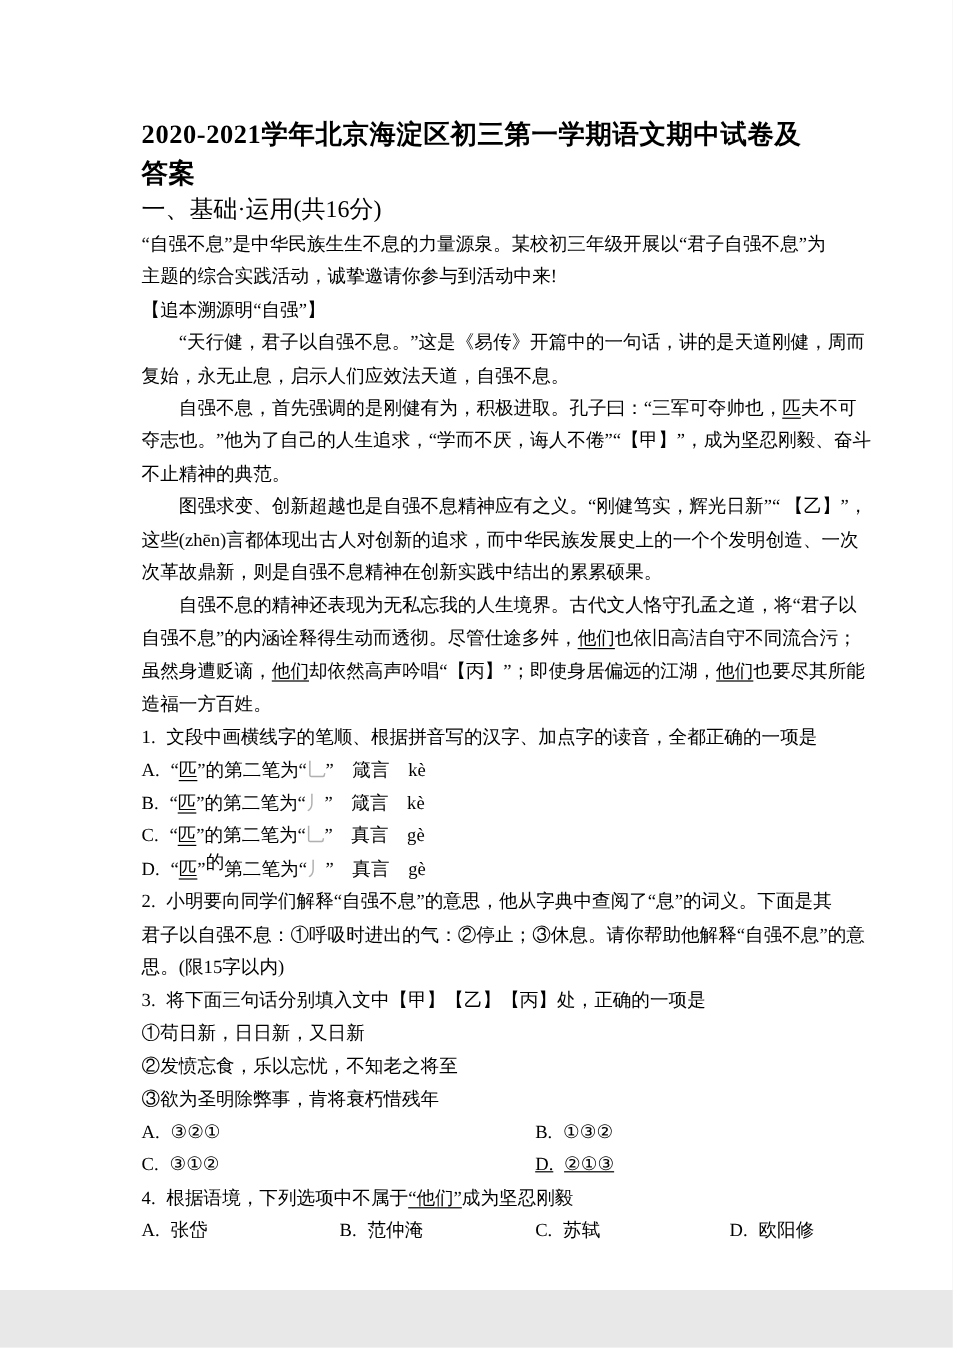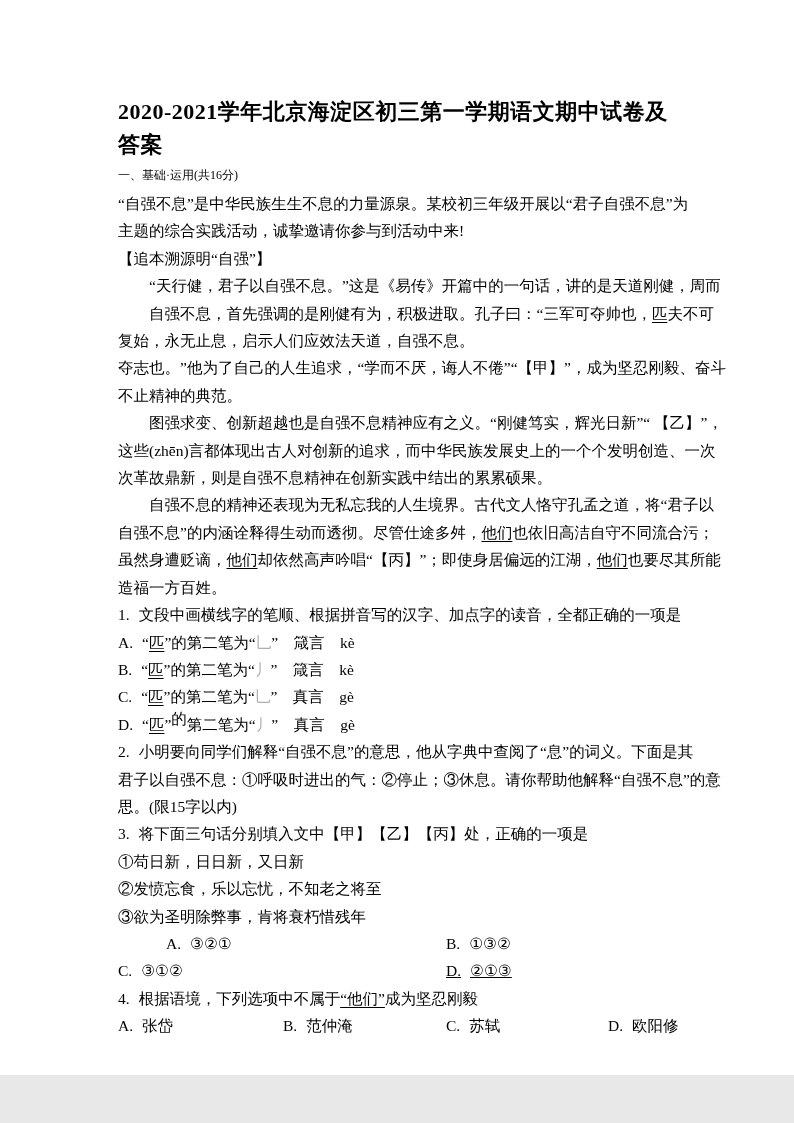--- a/index.html
+++ b/index.html
@@ -18,21 +18,21 @@
     width:566px;
   }
   .title{
     padding-top:95px;
     font-size:22px;
     font-weight:bold;
     line-height:33px;
     letter-spacing:0.5px;
   }
   .heading{
-    font-size:12px;
+    font-size:20px;
     line-height:29px;
     white-space:pre;
   }
   .body .line{
     position:relative;
     font-size:15.5px;
     line-height:27.4px;
     min-height:27.4px;
     white-space:pre;
   }
@@ -48,22 +48,22 @@
 
 <div class="page">
   <div class="content">
     <div class="title">2020-2021学年北京海淀区初三第一学期语文期中试卷及答案</div>
     <div class="heading">一、基础·运用(共16分)</div>
     <div class="body">
         <div class="line"><span class="">“自强不息”是中华民族生生不息的力量源泉。某校初三年级开展以“君子自强不息”为</span></div>
         <div class="line"><span class="">主题的综合实践活动，诚挚邀请你参与到活动中来!</span></div>
         <div class="line"><span class="">【追本溯源明“自强”】</span></div>
         <div class="line indent"><span class="">“天行健，君子以自强不息。”这是《易传》开篇中的一句话，讲的是天道刚健，周而</span></div>
+        <div class="line"><span class="">复始，永无止息，启示人们应效法天道，自强不息。</span></div>
         <div class="line indent"><span class="">自强不息，首先强调的是刚健有为，积极进取。孔子曰：“三军可夺帅也，</span><span class="u ">匹</span><span class="">夫不可</span></div>
-        <div class="line"><span class="">复始，永无止息，启示人们应效法天道，自强不息。</span></div>
         <div class="line"><span class="">夺志也。”他为了自己的人生追求，“学而不厌，诲人不倦”“【甲】”，成为坚忍刚毅、奋斗</span></div>
         <div class="line"><span class="">不止精神的典范。</span></div>
         <div class="line indent"><span class="">图强求变、创新超越也是自强不息精神应有之义。“刚健笃实，辉光日新”“ 【乙】”，</span></div>
         <div class="line"><span class="">这些(zhēn)言都体现出古人对创新的追求，而中华民族发展史上的一个个发明创造、一次</span></div>
         <div class="line"><span class="">次革故鼎新，则是自强不息精神在创新实践中结出的累累硕果。</span></div>
         <div class="line indent"><span class="">自强不息的精神还表现为无私忘我的人生境界。古代文人恪守孔孟之道，将“君子以</span></div>
         <div class="line"><span class="">自强不息”的内涵诠释得生动而透彻。尽管仕途多舛，</span><span class="u ">他们</span><span class="">也依旧高洁自守不同流合污；</span></div>
         <div class="line"><span class="">虽然身遭贬谪，</span><span class="u ">他们</span><span class="">却依然高声吟唱“【丙】”；即使身居偏远的江湖，</span><span class="u ">他们</span><span class="">也要尽其所能</span></div>
         <div class="line"><span class="">造福一方百姓。</span></div>
         <div class="line"><span class="lbl">1.</span><span class="">文段中画横线字的笔顺、根据拼音写的汉字、加点字的读音，全都正确的一项是</span></div>
@@ -71,19 +71,19 @@
         <div class="line"><span class="lbl">B.</span><span class="">“</span><span class="u ">匹</span><span class="">”的第二笔为“</span><span class="g ">丿</span><span class="">”　箴言　kè</span></div>
         <div class="line"><span class="lbl">C.</span><span class="">“</span><span class="u ">匹</span><span class="">”的第二笔为“</span><span class="g ">乚</span><span class="">”　真言　gè</span></div>
         <div class="line"><span class="lbl">D.</span><span class="">“</span><span class="u ">匹</span><span class="">”</span><span class="sup ">的</span><span class="">第二笔为“</span><span class="g ">丿</span><span class="">”　真言　gè</span></div>
         <div class="line"><span class="lbl">2.</span><span class="">小明要向同学们解释“自强不息”的意思，他从字典中查阅了“息”的词义。下面是其</span></div>
         <div class="line"><span class="">君子以自强不息：①呼吸时进出的气：②停止；③休息。请你帮助他解释“自强不息”的意</span></div>
         <div class="line"><span class="">思。(限15字以内)</span></div>
         <div class="line"><span class="lbl">3.</span><span class="">将下面三句话分别填入文中【甲】【乙】【丙】处，正确的一项是</span></div>
         <div class="line"><span class="">①苟日新，日日新，又日新</span></div>
         <div class="line"><span class="">②发愤忘食，乐以忘忧，不知老之将至</span></div>
         <div class="line"><span class="">③欲为圣明除弊事，肯将衰朽惜残年</span></div>
-        <div class="line"><span class="col" style="left: 0px; margin-left: 48px;"><span class="lbl">A.</span><span class="">③②①</span></span><span class="col" style="left: 328px;"><span class="lbl">B.</span><span class="">①③②</span></span></div>
+        <div class="line"><span class="col" style="left: 0px;"><span class="lbl">A.</span><span class="">③②①</span></span><span class="col" style="left: 328px;"><span class="lbl">B.</span><span class="">①③②</span></span></div>
         <div class="line"><span class="col" style="left: 0px;"><span class="lbl">C.</span><span class="">③①②</span></span><span class="col" style="left: 328px; text-decoration: underline;"><span class="lbl">D.</span><span class="">②①③</span></span></div>
         <div class="line"><span class="lbl">4.</span><span class="">根据语境，下列选项中不属于</span><span class="u ">“他们”</span><span class="">成为坚忍刚毅</span></div>
         <div class="line"><span class="col" style="left: 0px;"><span class="lbl">A.</span><span class="">张岱</span></span><span class="col" style="left: 165px;"><span class="lbl">B.</span><span class="">范仲淹</span></span><span class="col" style="left: 328px;"><span class="lbl">C.</span><span class="">苏轼</span></span><span class="col" style="left: 490px;"><span class="lbl">D.</span><span class="">欧阳修</span></span></div>
       </div>
   </div>
 </div>
 
 </body></html>

